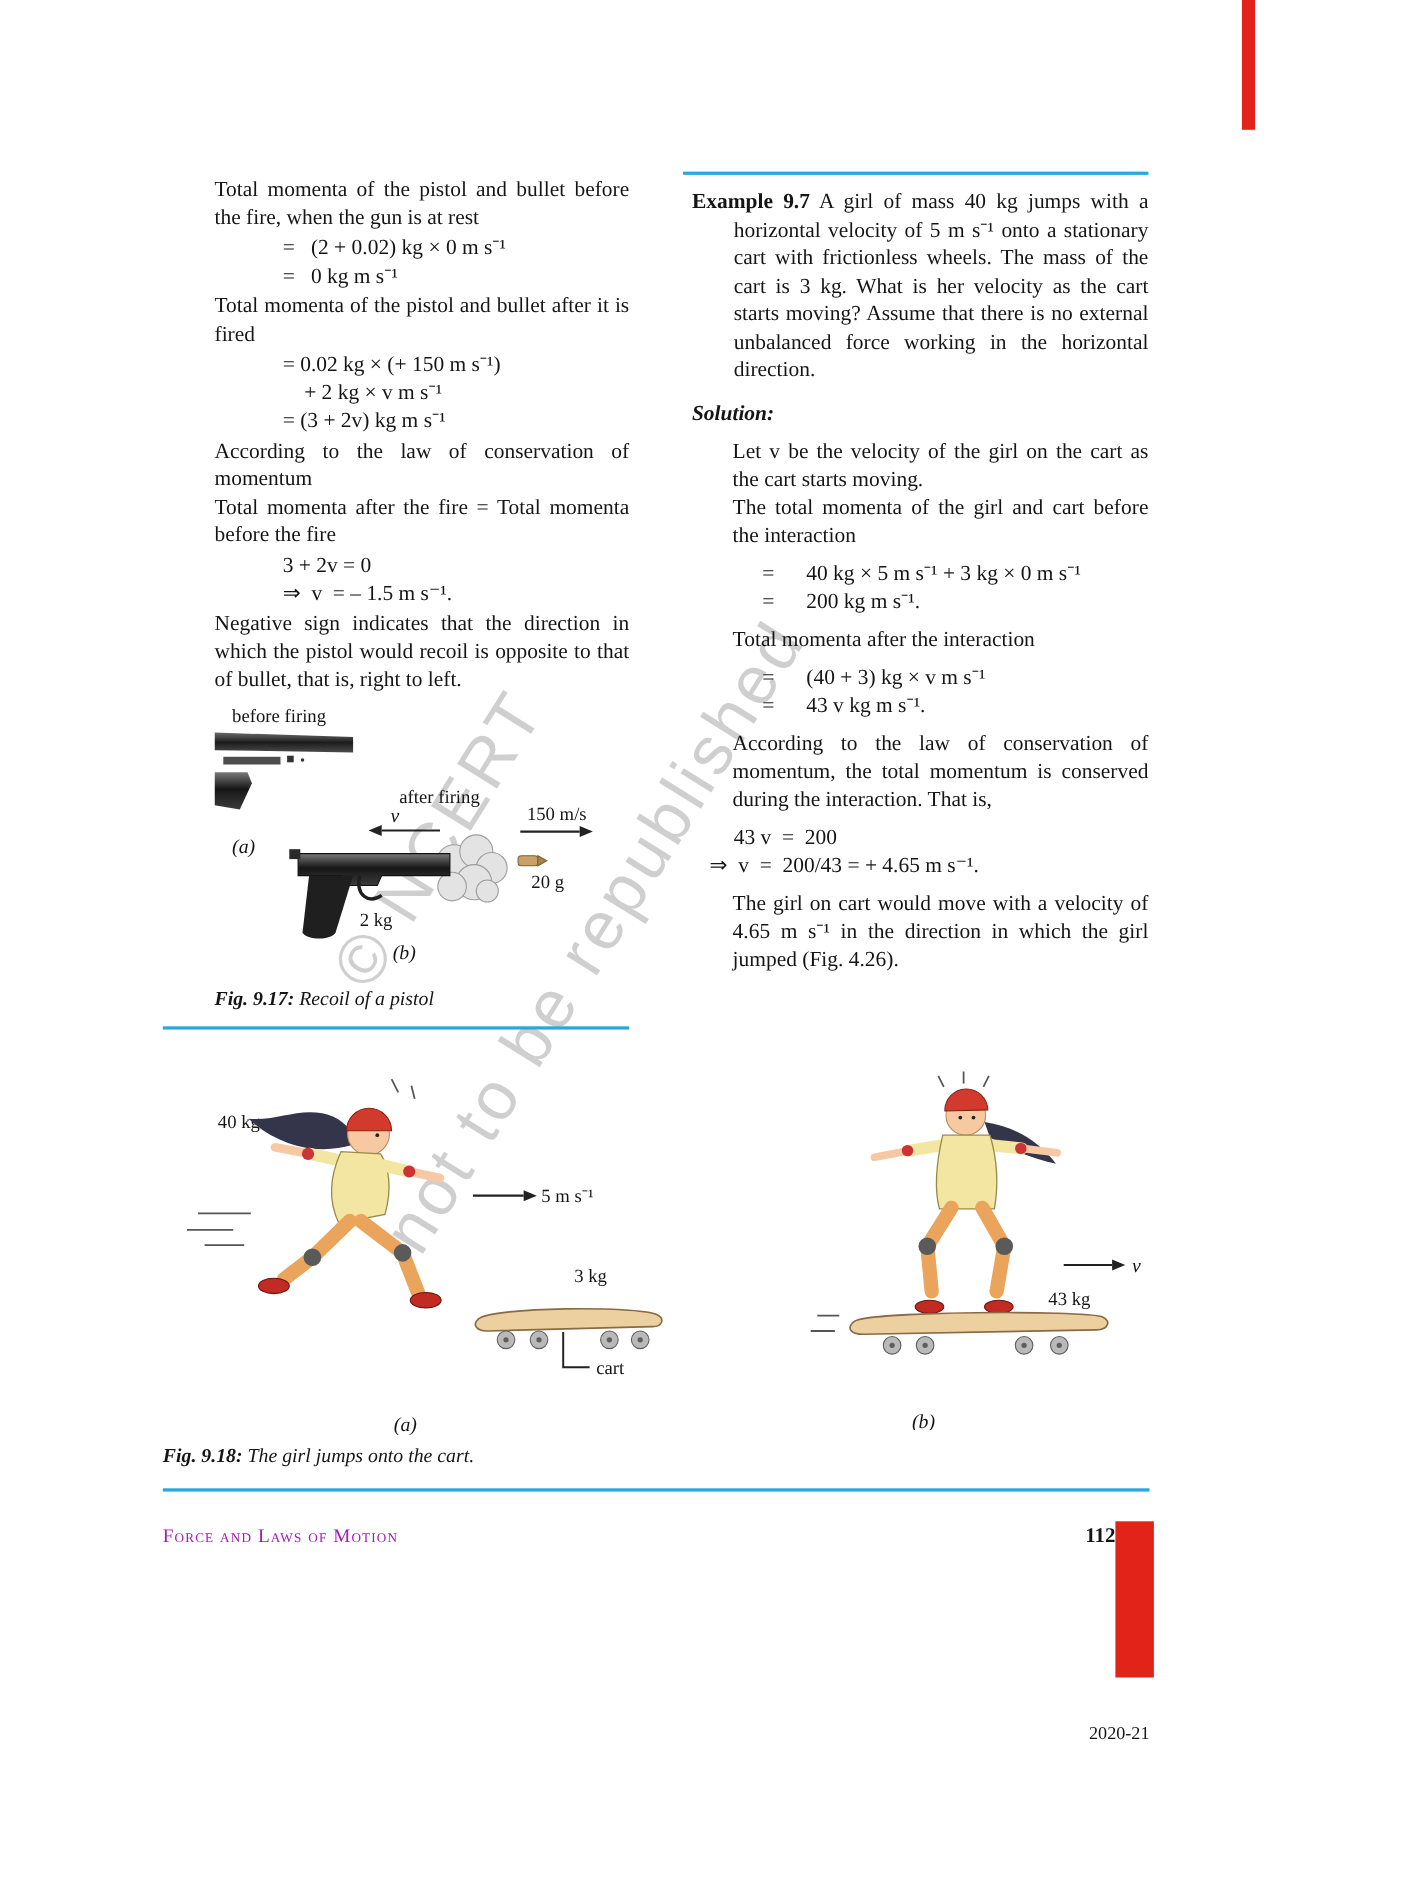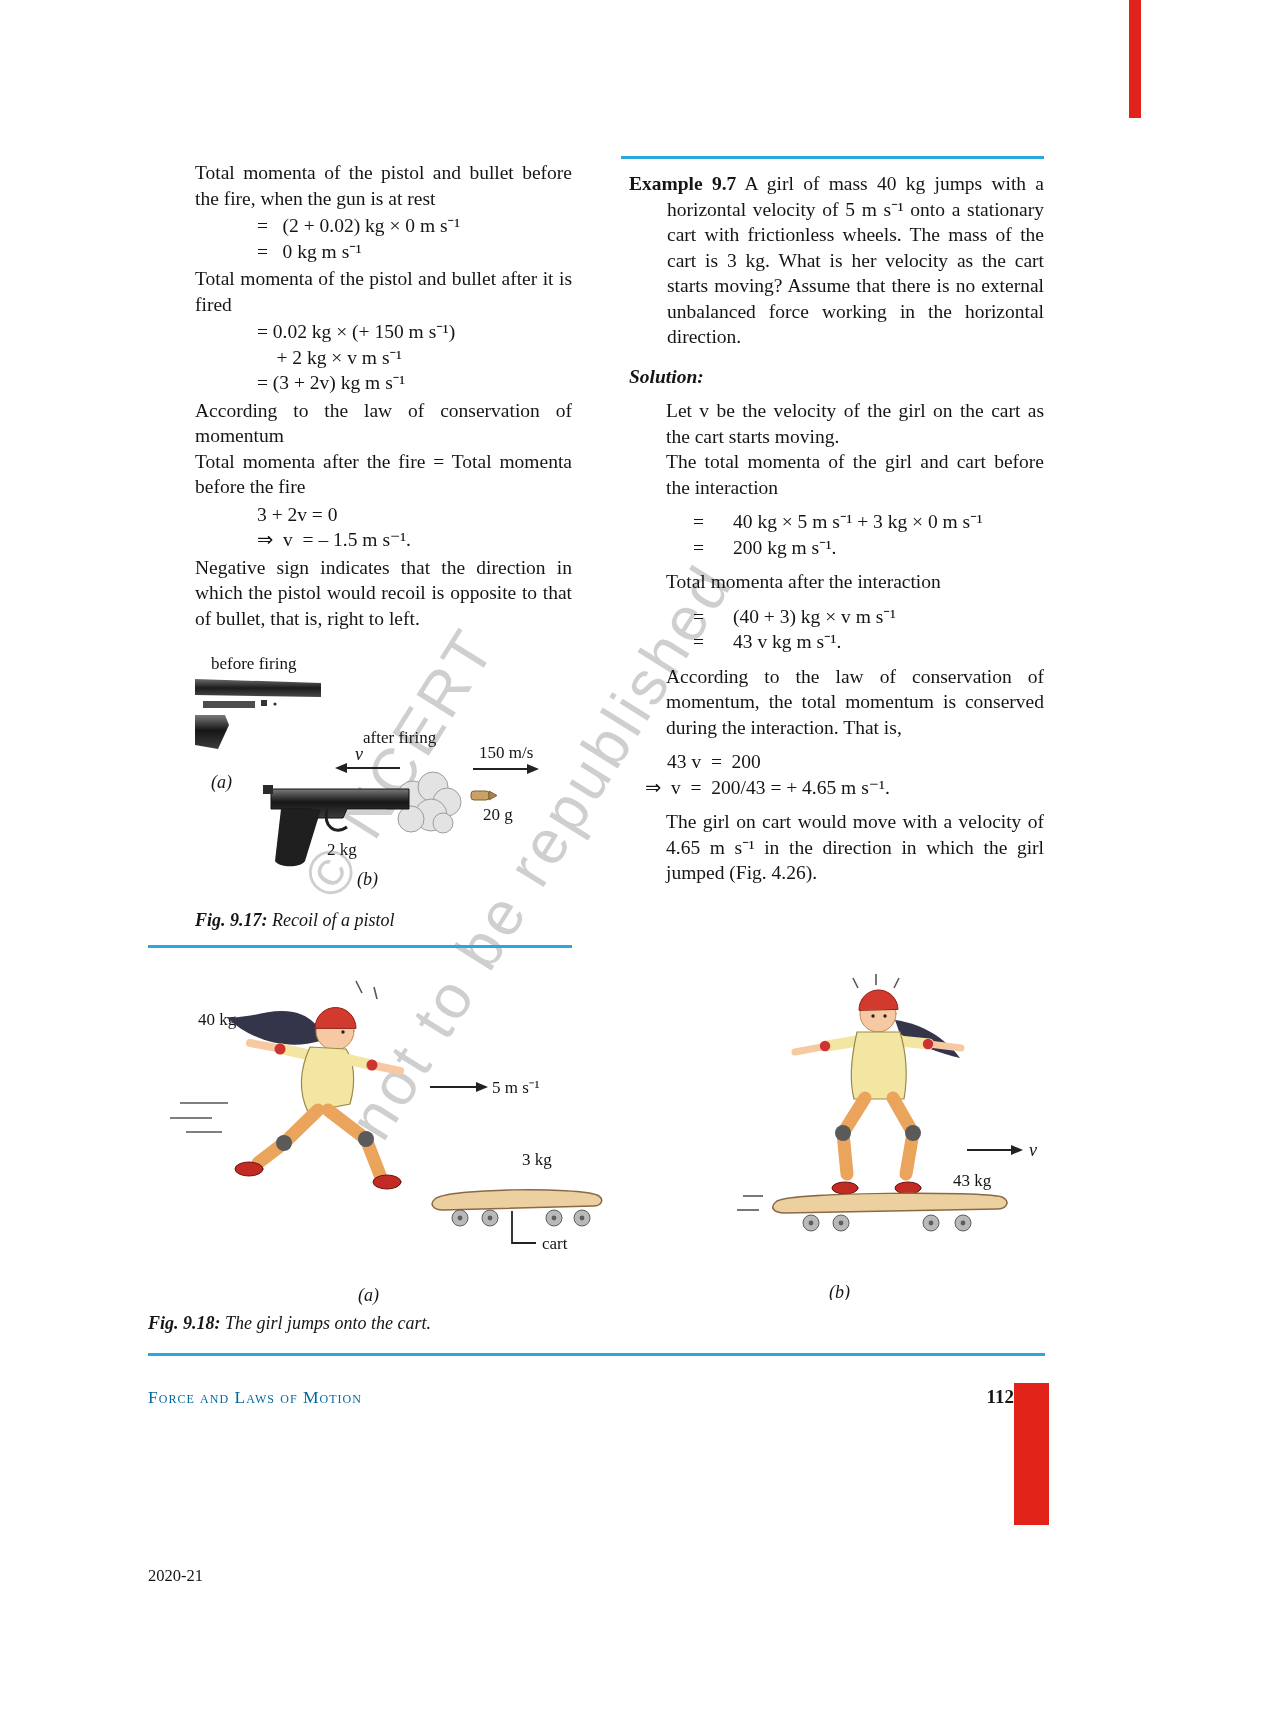--- a/index.html
+++ b/index.html
@@ -29,36 +29,36 @@
 
   .example-para { margin-top:12px; padding-left:38px; text-indent:-38px; }
   .example-para b { font-weight:bold; }
   .solution-label { margin-top:14px; font-weight:bold;font-style:italic; }
   .sol-p { padding-left:37px; margin-top:9px; }
   .sol-p.tight { margin-top:0; }
   .eq-row { display:flex; padding-left:64px; text-align:left; }
   .eq-sign { width:40px; flex:0 0 40px; }
   .eq-block { margin:9px 0; }
 
-  .fig917 { margin-top:26px; }
+  .fig917 { margin-top:13px; }
   .fig-caption { font-size:18px; font-style:italic; margin-top:6px; }
   .fig-caption .capb { font-weight:bold; }
 
   .fig918 { position:absolute; left:148px; top:945px; width:897px; }
   .fig918-panels { position:relative; width:897px; height:358px; }
   .panelA { position:absolute; left:2px; top:8px; }
   .panelB { position:absolute; left:567px; top:3px; }
   .fig918 .fig-caption { margin-top:10px; }
 
   .line-full { position:absolute; left:148px; top:1353px; width:897px; }
 
   .footer { position:absolute; left:148px; top:1386px; width:866px; display:flex; justify-content:space-between; align-items:baseline; }
-  .footer-chapter { font-variant:small-caps; letter-spacing:1px; font-size:17.5px; color:#0369a1; }
+  .footer-chapter { font-variant:small-caps; letter-spacing:1px; font-size:17.5px; color:#a21caf; }
   .footer-page { font-weight:bold; font-size:19px; }
-  .year-line { position:absolute; left:148px; top:1566px; width:897px; text-align:left; font-size:16.5px; }
+  .year-line { position:absolute; left:148px; top:1566px; width:897px; text-align:right; font-size:16.5px; }
 
   svg text { font-family:"Liberation Serif", serif; font-size:17px; fill:#151515; }
   svg text.it { font-style:italic; font-size:18px; }
 </style>
 </head>
 <body>
 
 <div class="page">
 
   <div class="redbar-top"></div>

